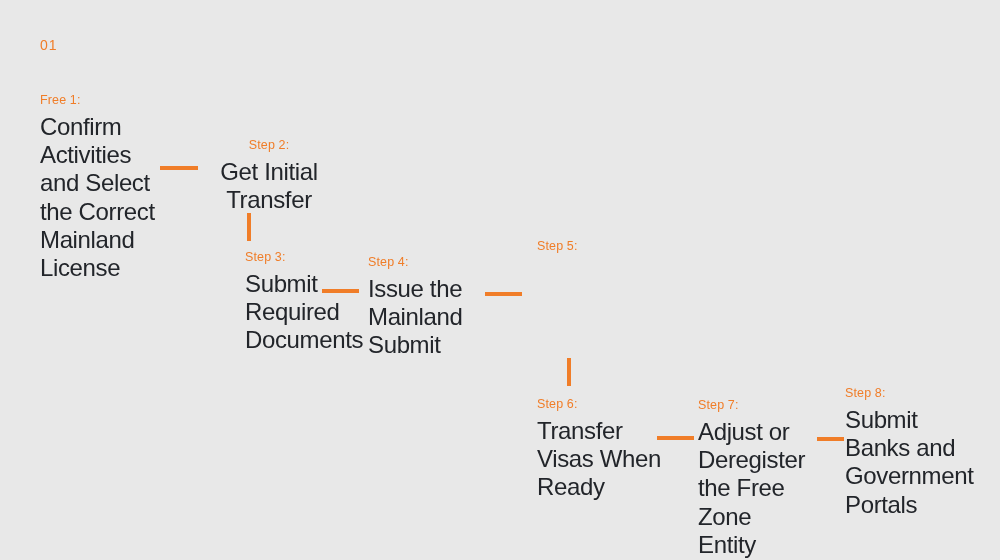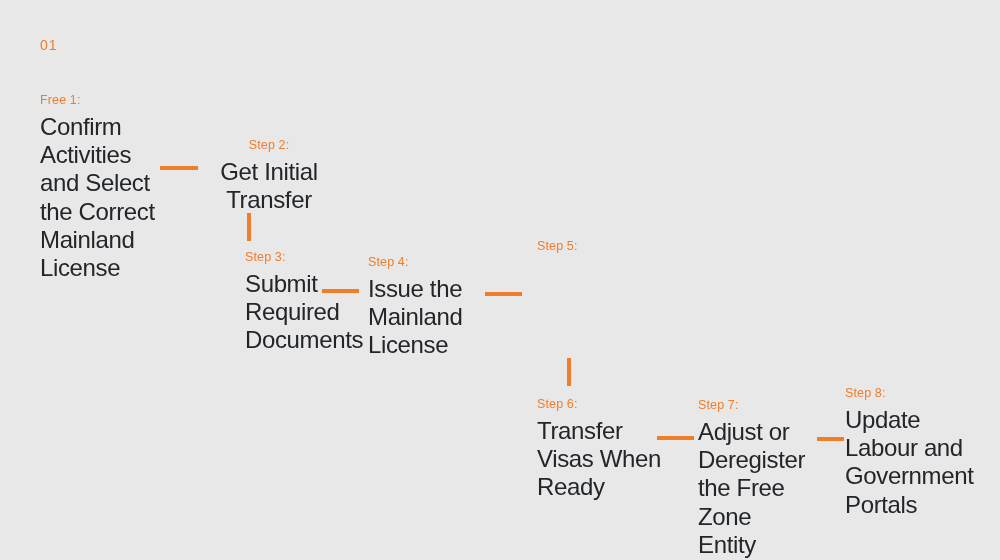--- a/index.html
+++ b/index.html
@@ -77,36 +77,36 @@
       <div class="step" style="left: 209px; top: 139px; width: 120px; text-align: center;">
         <div class="step-label">Step 2:</div>
         <div class="step-title">Get Initial Transfer</div>
       </div>
       <div class="step" style="left: 209px; top: 251px; width: 125px; margin-left: 36px;">
         <div class="step-label">Step 3:</div>
         <div class="step-title">Submit Required Documents</div>
       </div>
       <div class="step" style="left: 368px; top: 256px; width: 105px;">
         <div class="step-label">Step 4:</div>
-        <div class="step-title">Issue the Mainland License</div>
+        <div class="step-title">Issue the Mainland Submit</div>
       </div>
       <div class="step" style="left: 537px; top: 240px; width: 125px;">
         <div class="step-label">Step 5:</div>
       </div>
       <div class="step" style="left: 537px; top: 398px; width: 125px;">
         <div class="step-label">Step 6:</div>
         <div class="step-title">Transfer Visas When Ready</div>
       </div>
       <div class="step" style="left: 698px; top: 375px; width: 110px; margin-top: 24px;">
         <div class="step-label">Step 7:</div>
         <div class="step-title">Adjust or Deregister the Free Zone Entity</div>
       </div>
       <div class="step" style="left: 845px; top: 387px; width: 130px;">
         <div class="step-label">Step 8:</div>
-        <div class="step-title">Update Labour and Government Portals</div>
+        <div class="step-title">Submit Banks and Government Portals</div>
       </div>
     </div>
   <div id="connectors-layer">
       <div class="connector h" style="left: 160px; top: 166px; width: 38px; background: rgb(240, 125, 40);"></div>
       <div class="connector v" style="left: 247px; top: 213px; height: 28px; background: rgb(240, 125, 40);"></div>
       <div class="connector h" style="left: 322px; top: 289px; width: 37px; background: rgb(240, 125, 40);"></div>
       <div class="connector h" style="left: 485px; top: 292px; width: 37px; background: rgb(240, 125, 40);"></div>
       <div class="connector v" style="left: 567px; top: 358px; height: 28px; background: rgb(240, 125, 40);"></div>
       <div class="connector h" style="left: 657px; top: 436px; width: 37px; background: rgb(240, 125, 40);"></div>
       <div class="connector h" style="left: 817px; top: 437px; width: 27px; background: rgb(240, 125, 40);"></div>

